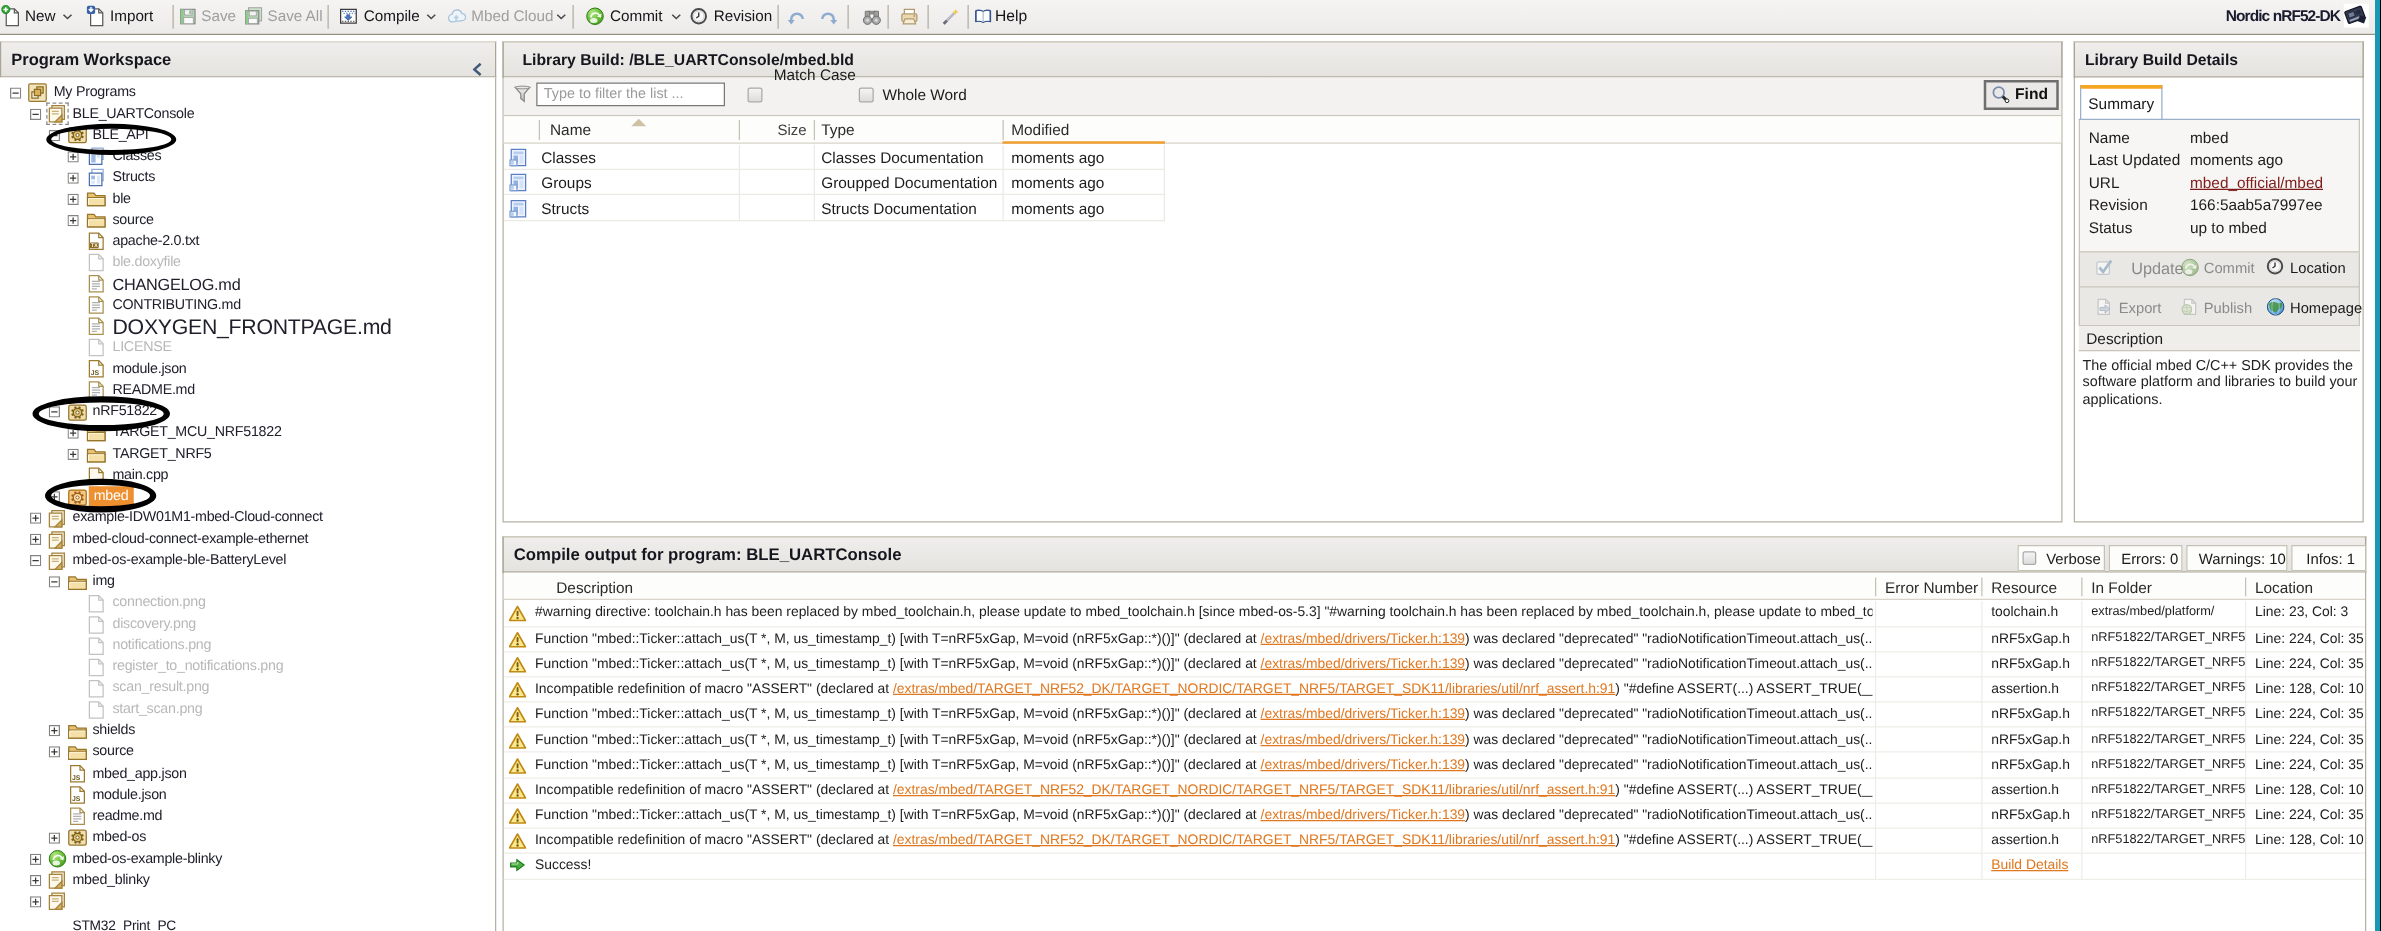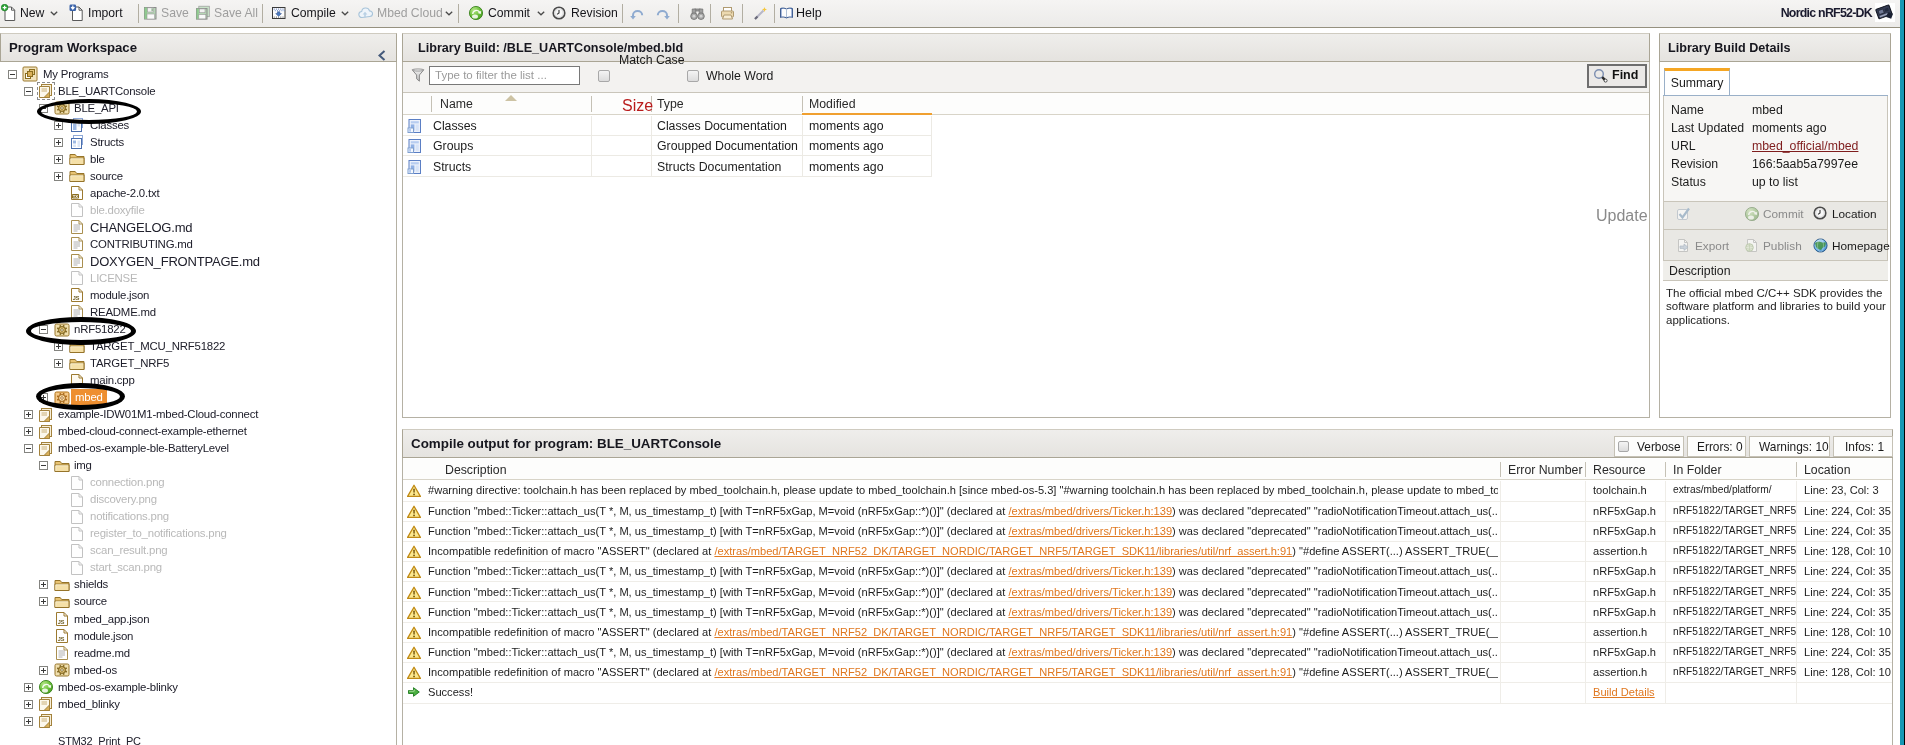--- a/index.html
+++ b/index.html
@@ -353,21 +353,21 @@
 <div class="abs" style="left:69px;top:253.3px">
     <svg width="16" height="16" viewBox="0 0 16 16">
       <path d="M2.5,1.5 h7.5 l3.5,3.5 v9.5 h-11 z" fill="#fff" stroke="#a98f50"></path>
       <path d="M10,1.5 v3.5 h3.5" fill="none" stroke="#a98f50"></path>
       <line x1="4.5" y1="6" x2="11" y2="6" stroke="#b0b0b0"></line>
       <line x1="4.5" y1="8" x2="11" y2="8" stroke="#b0b0b0"></line>
       <line x1="4.5" y1="10" x2="11" y2="10" stroke="#b0b0b0"></line>
       <line x1="4.5" y1="12" x2="8.5" y2="12" stroke="#b0b0b0"></line>
     </svg>
   </div>
-<div class="txt" style="left:90px;top:252.8px;height:17px;line-height:17px;font-size:13px;letter-spacing:-0.2px;color:#20202c">DOXYGEN_FRONTPAGE.md</div>
+<div class="txt" style="left:90px;top:252.8px;height:17px;line-height:17px;font-size:17px;letter-spacing:-0.2px;color:#20202c">DOXYGEN_FRONTPAGE.md</div>
 <div class="abs" style="left:69px;top:270.4px">
     <svg width="16" height="16" viewBox="0 0 16 16">
       <path d="M2.5,1.5 h7.5 l3.5,3.5 v9.5 h-11 z" fill="#fefefe" stroke="#c2c2c2"></path>
       <path d="M10,1.5 v3.5 h3.5" fill="none" stroke="#c2c2c2"></path>
     </svg>
   </div>
 <div class="txt" style="left:90px;top:269.9px;height:17px;line-height:17px;font-size:11.4px;letter-spacing:-0.2px;color:#b8b8b8">LICENSE</div>
 <div class="abs" style="left:69px;top:287.4px">
     <svg width="16" height="16" viewBox="0 0 16 16">
       <path d="M2.5,1.5 h7.5 l3.5,3.5 v9.5 h-11 z" fill="#fff" stroke="#9c7a30"></path>
@@ -744,21 +744,21 @@
       <circle cx="12.6" cy="12.6" r="1.5" fill="#fff" stroke="#2a2a2a" stroke-width="0.8"></circle>
     </svg>
   </div>
 <div class="txt" style="left:1612px;top:68px;font-size:12.5px;font-weight:bold;color:#111">Find</div>
 <div class="abs" style="left:403px;top:93px;width:1246px;height:22px;background:#fdfdfc;border-bottom:1px solid #d8d4c8"></div>
 <div class="abs" style="left:431px;top:96px;width:1px;height:16px;background:#c5c1b5"></div>
 <div class="abs" style="left:591px;top:96px;width:1px;height:16px;background:#c5c1b5"></div>
 <div class="abs" style="left:651px;top:96px;width:1px;height:16px;background:#c5c1b5"></div>
 <div class="abs" style="left:802px;top:96px;width:1px;height:16px;background:#c5c1b5"></div>
 <div class="txt" style="left:440px;top:97px;font-size:12.3px;color:#2a2a2a">Name</div>
-<div class="txt" style="left:622px;top:97px;font-size:16px;color:#b91c1c">Size</div>
+<div class="txt" style="left:622px;top:97px;font-size:12px;color:#404040">Size</div>
 <div class="txt" style="left:657px;top:97px;font-size:12.3px;color:#2a2a2a">Type</div>
 <div class="txt" style="left:809px;top:97px;font-size:12.3px;color:#2a2a2a">Modified</div>
 <div class="abs" style="left:505px;top:95px;width:0;height:0;border-left:6px solid transparent;border-right:6px solid transparent;border-bottom:6px solid #cdc3a4"></div>
 <div class="abs" style="left:802px;top:113px;width:130px;height:2px;background:#f0a030"></div>
 <div class="abs" style="left:403px;top:116px;width:529px;height:20px;border-bottom:1px solid #eceae4"></div>
 <div class="abs" style="left:407px;top:118px">
     <svg width="16" height="16" viewBox="0 0 16 16">
       <rect x="2" y="1.5" width="11.5" height="13" fill="#edf2fb" stroke="#5b7fc4"></rect>
       <rect x="3.8" y="3.2" width="8" height="2.2" fill="#b7cdf0"></rect>
       <rect x="3.8" y="6.4" width="3.6" height="6.3" fill="#8fb0e4"></rect>
@@ -809,30 +809,30 @@
 <div class="abs" style="left:1663px;top:96px;width:225px;height:105px;background:#f7f6f4;border-left:1px solid #c9c5ba;border-right:1px solid #c9c5ba"></div>
 <div class="txt" style="left:1671px;top:103px;font-size:12.3px;color:#1c1c1c">Name</div>
 <div class="txt" style="left:1752px;top:103px;font-size:12.3px;color:#1c1c1c">mbed</div>
 <div class="txt" style="left:1671px;top:121px;font-size:12.3px;color:#1c1c1c">Last Updated</div>
 <div class="txt" style="left:1752px;top:121px;font-size:12.3px;color:#1c1c1c">moments ago</div>
 <div class="txt" style="left:1671px;top:139px;font-size:12.3px;color:#1c1c1c">URL</div>
 <div class="txt" style="left:1752px;top:139px;font-size:12.3px;color:#7f1d1d;text-decoration:underline">mbed_official/mbed</div>
 <div class="txt" style="left:1671px;top:157px;font-size:12.3px;color:#1c1c1c">Revision</div>
 <div class="txt" style="left:1752px;top:157px;font-size:12.3px;color:#1c1c1c">166:5aab5a7997ee</div>
 <div class="txt" style="left:1671px;top:175px;font-size:12.3px;color:#1c1c1c">Status</div>
-<div class="txt" style="left:1752px;top:175px;font-size:12.3px;color:#1c1c1c">up to list</div>
+<div class="txt" style="left:1752px;top:175px;font-size:12.3px;color:#1c1c1c">up to mbed</div>
 <div class="abs" style="left:1663px;top:201px;width:225px;height:60px;background:#e9e8e4;border:1px solid #c9c5ba;border-left:1px solid #c9c5ba"></div>
 <div class="abs" style="left:1663px;top:229px;width:225px;height:1px;background:#c9c5ba"></div>
 <div class="abs" style="left:1676px;top:206px;filter:grayscale(0.45) opacity(0.55);">
     <svg width="15" height="15" viewBox="0 0 15 15">
       <rect x="1.5" y="3.5" width="10" height="10" rx="1.5" fill="#fdfdfd" stroke="#9ab0c8"></rect>
       <path d="M3.5,8 l3,3.5 L13,2.5" fill="none" stroke="#5b9bd5" stroke-width="2.2"></path>
     </svg>
   </div>
-<div class="txt" style="left:1596px;top:207px;font-size:16px;color:#8a8a8a">Update</div>
+<div class="txt" style="left:1705px;top:207px;font-size:13px;color:#8a8a8a">Update</div>
 <div class="abs" style="left:1744px;top:206px;filter:grayscale(0.45) opacity(0.55);">
     <svg width="16" height="16" viewBox="0 0 16 16">
       <defs>
         <radialGradient id="gb" cx="0.35" cy="0.3" r="0.9">
           <stop offset="0" stop-color="#b8e88a"></stop>
           <stop offset="0.5" stop-color="#6abf3a"></stop>
           <stop offset="1" stop-color="#3d8f1a"></stop>
         </radialGradient>
       </defs>
       <circle cx="8" cy="8" r="6.6" fill="url(#gb)" stroke="#2e7a12" stroke-width="0.8"></circle>

